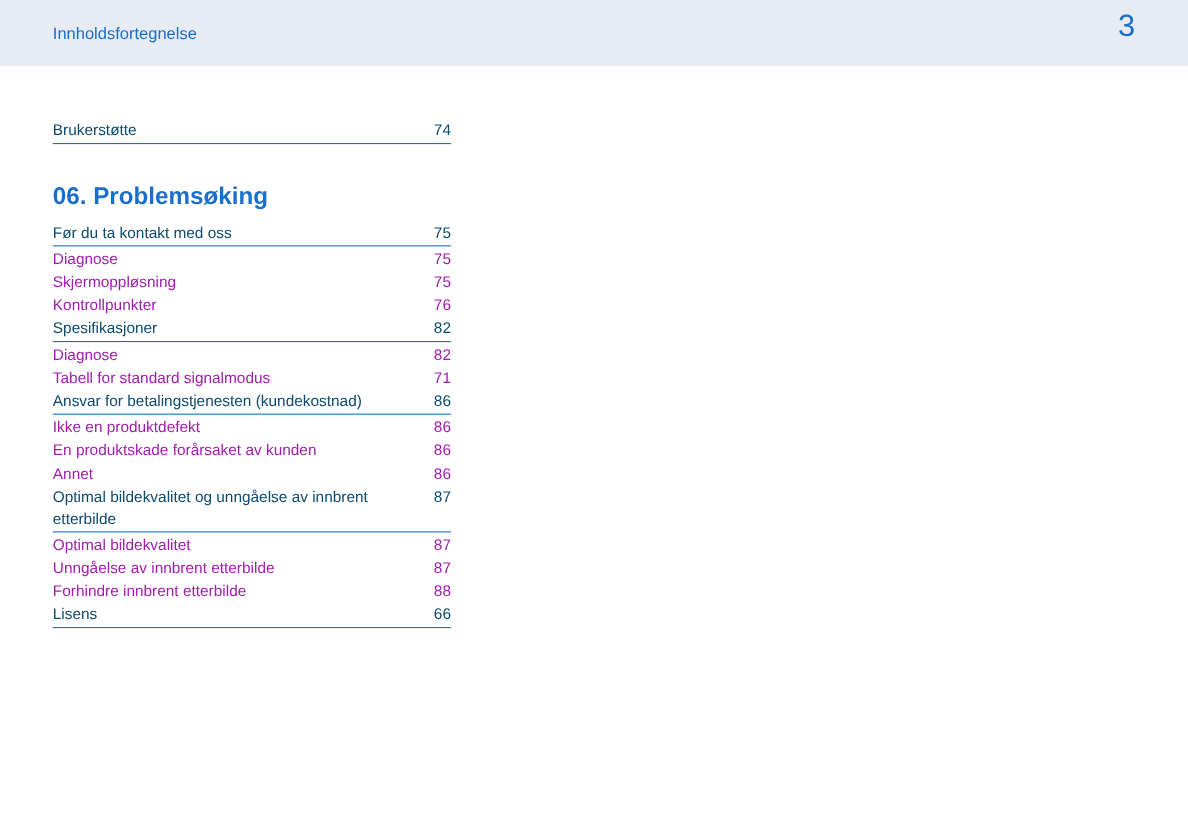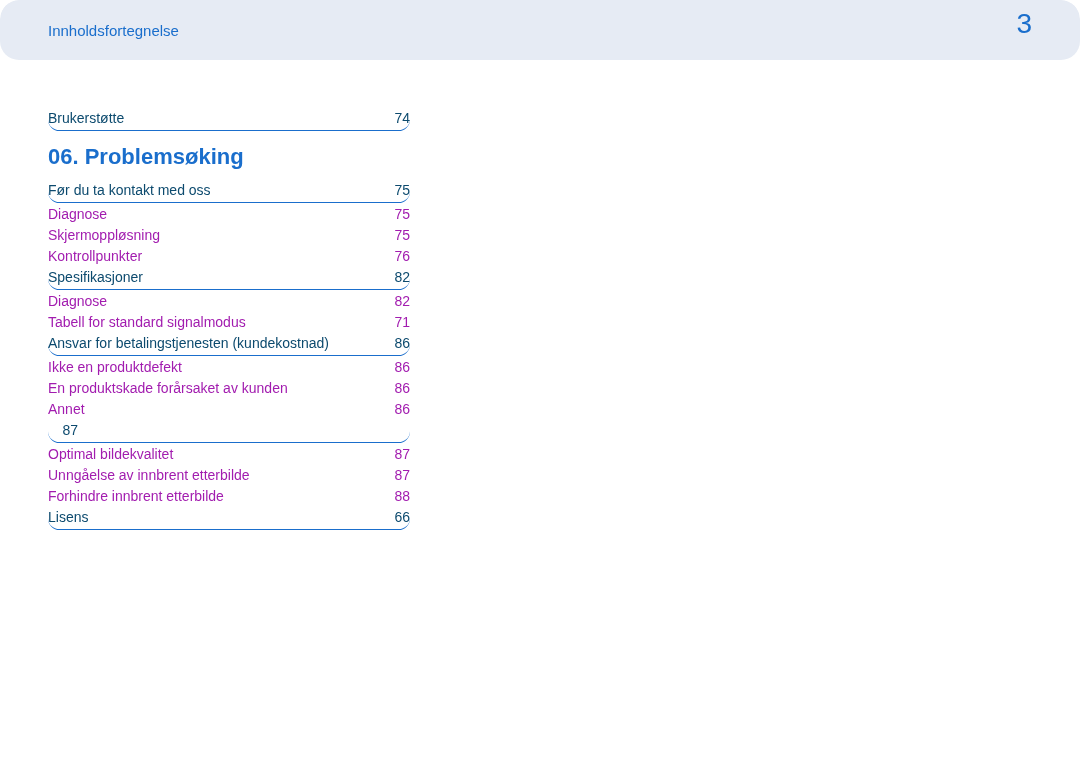--- a/index.html
+++ b/index.html
@@ -1,15 +1,15 @@
 <!DOCTYPE html>
 <html><head>
 <meta charset="utf-8">
 <style>
-  * { box-sizing: border-box; margin: 0; padding: 0; border-radius: 19px; }
+  * { box-sizing: border-box; margin: 0; padding: 0; }
   html, body { width: 1080px; height: 763px; font-family: "Segoe UI", "Helvetica Neue", Arial, sans-serif; background: #ffffff; }
   .header {
     background: #e6ebf4;
     height: 60px;
     display: flex;
     align-items: center;
     justify-content: space-between;
     padding: 0 48px 0 48px;
   }
   .header-title {
@@ -43,21 +43,21 @@
     padding-bottom: 2px;
     margin-bottom: 1px;
   }
   .toc-row.link .label, .toc-row.link .page { color: #0c4a6e; }
   .toc-row .label { flex: 1; padding-right: 8px; }
   .toc-row .page { width: 30px; text-align: right; }
   .section-heading {
     color: #1a6ecc;
     font-size: 22px;
     font-weight: 600;
-    margin: 13px 0 10px 0;
+    margin: 34px 0 10px 0;
   }
   .first-row { margin-top: 16px; }
   .multiline .label { line-height: 20px; }
 </style>
 </head>
 <body>
 
 <div class="header">
   <span class="header-title">Innholdsfortegnelse</span>
   <span class="page-number">3</span>
@@ -114,20 +114,21 @@
   <div class="toc-row">
     <span class="label">En produktskade forårsaket av kunden</span>
     <span class="page">86</span>
   </div>
   <div class="toc-row">
     <span class="label">Annet</span>
     <span class="page">86</span>
   </div>
 
   <div class="toc-row link multiline">
+    <span class="label">Optimal bildekvalitet og unngåelse av innbrent etterbilde</span>
     <span class="page">87</span>
   </div>
   <div class="toc-row">
     <span class="label">Optimal bildekvalitet</span>
     <span class="page">87</span>
   </div>
   <div class="toc-row">
     <span class="label">Unngåelse av innbrent etterbilde</span>
     <span class="page">87</span>
   </div>

